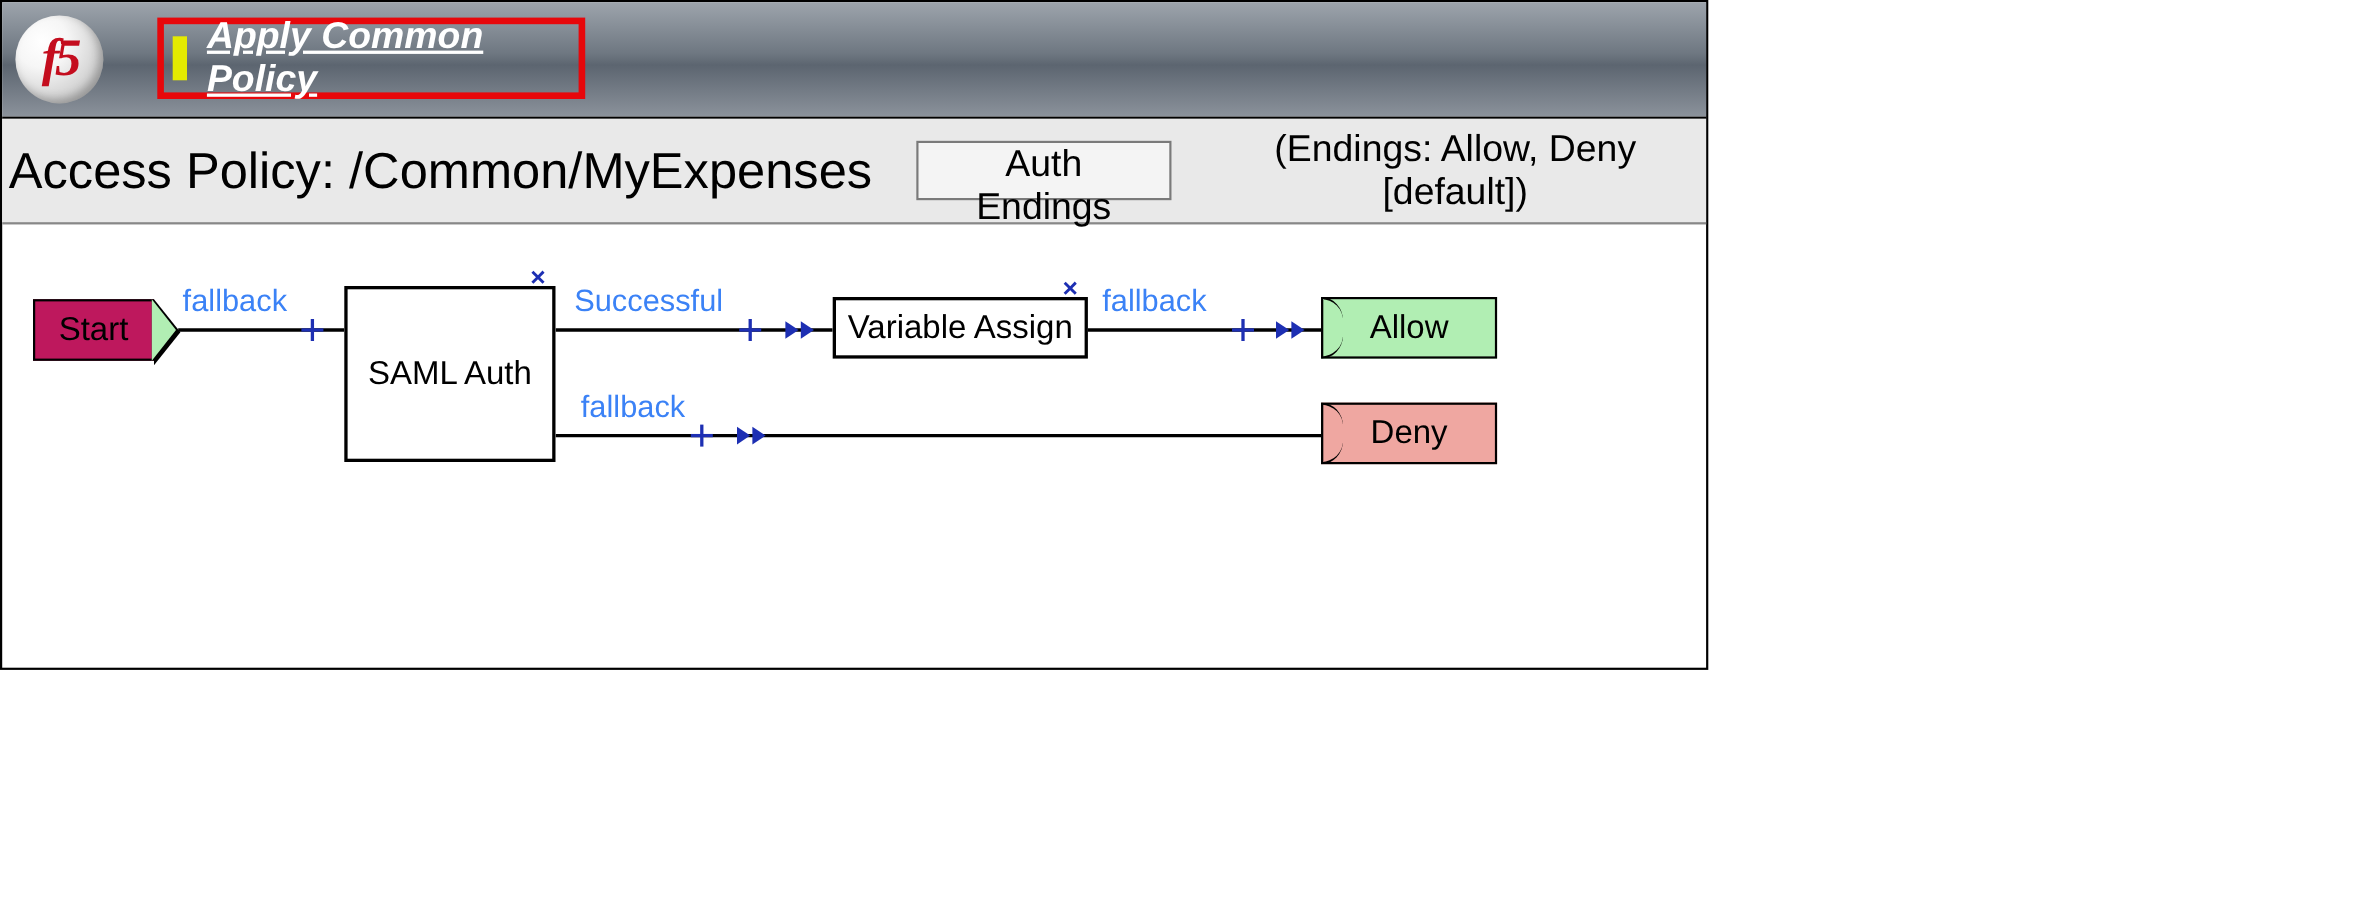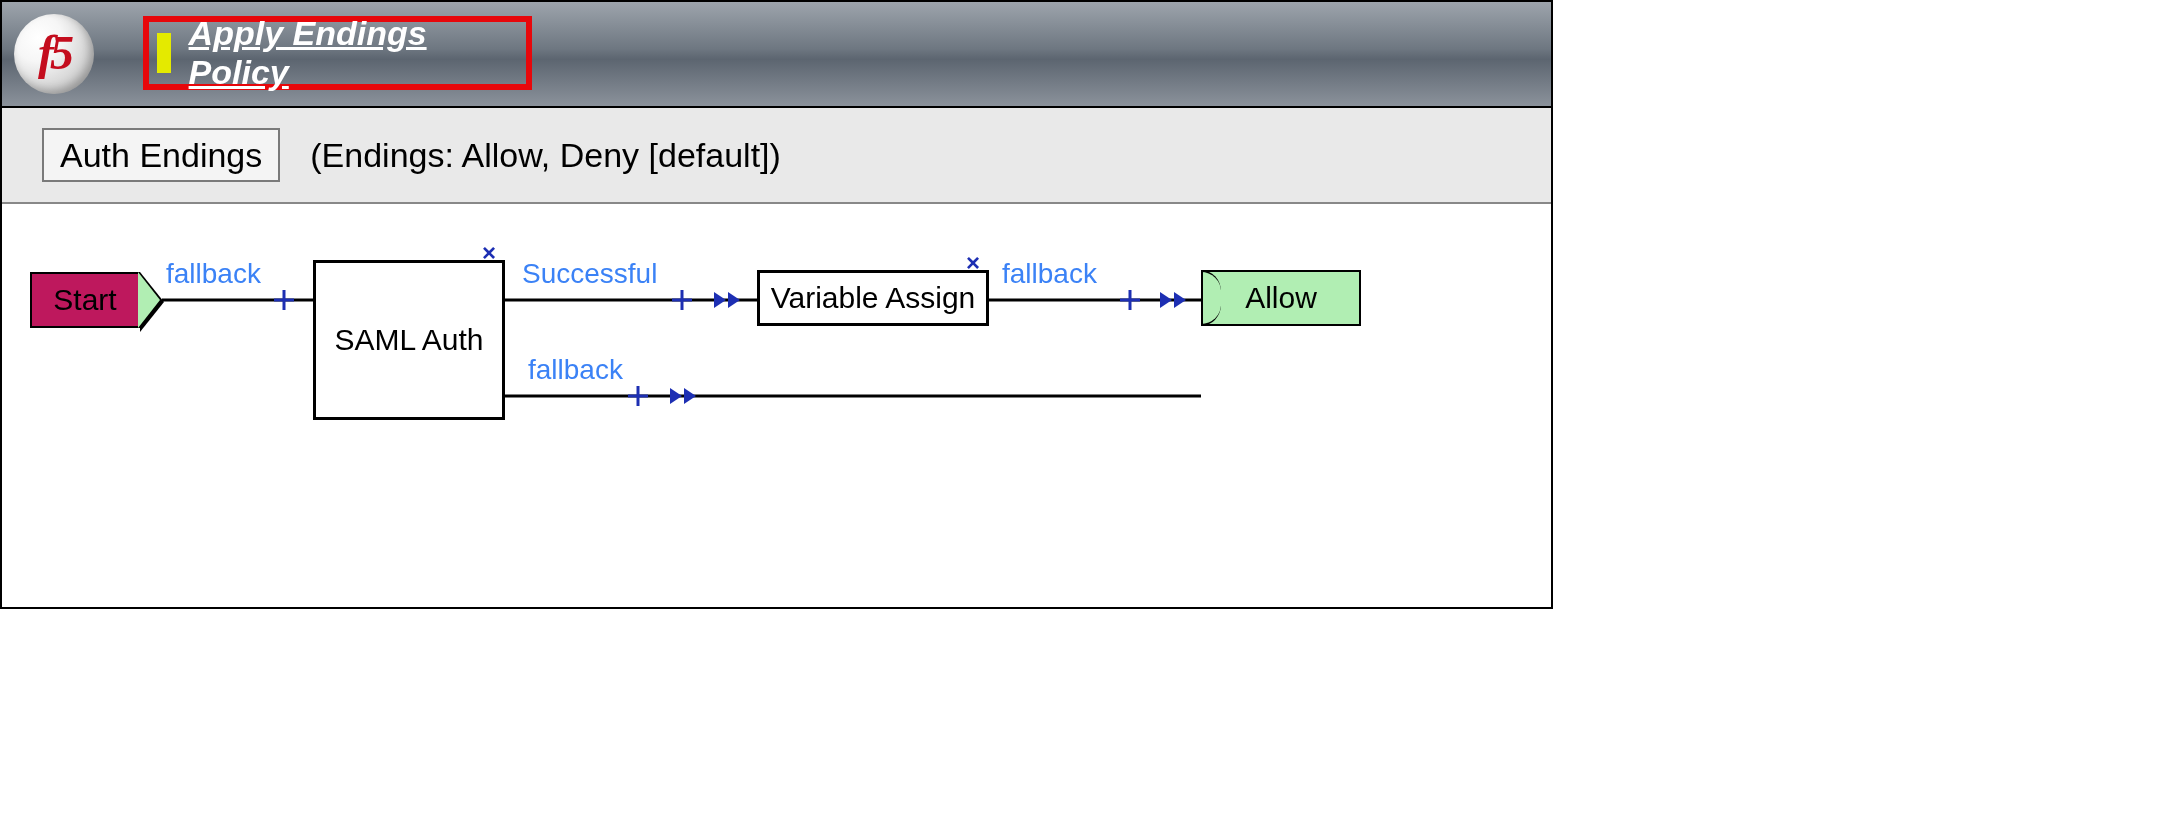--- a/index.html
+++ b/index.html
@@ -44,25 +44,26 @@
 
 <div class="wrap">
   <div class="topbar">
     <div class="logo">
       <div class="logo-circle">
           <span class="logo-txt">f5</span>
         </div>
     </div>
     <div class="apply-wrap">
       <div class="yellow-bar"></div>
-      <span class="apply-link">Apply Endings Policy</span>
+      <span class="apply-link">Apply Common Policy</span>
     </div>
   </div>
 
   <div class="titlerow">
+    <span class="page-title">Access Policy: /Common/MyExpenses</span>
     <button class="edit-btn">Auth Endings</button>
     <span class="endings-txt">(Endings: Allow, Deny [default])</span>
   </div>
 
   <div class="canvas">
 
     <svg width="1553" height="405">
 
       <line x1="160" y1="98" x2="311" y2="98" stroke="#000" stroke-width="3"></line>
 
@@ -114,15 +115,18 @@
     <div class="node varnode">
       <span class="var-x">×</span>
       <a>Variable Assign</a>
     </div>
 
     <span class="lbl" style="left:1000px;top:56px;">fallback</span>
 
     <div class="node ending allow">
       <a>Allow</a>
     </div>
+    <div class="node ending deny">
+      <a>Deny</a>
+    </div>
   </div>
 
 </div>
 
 </body></html>

